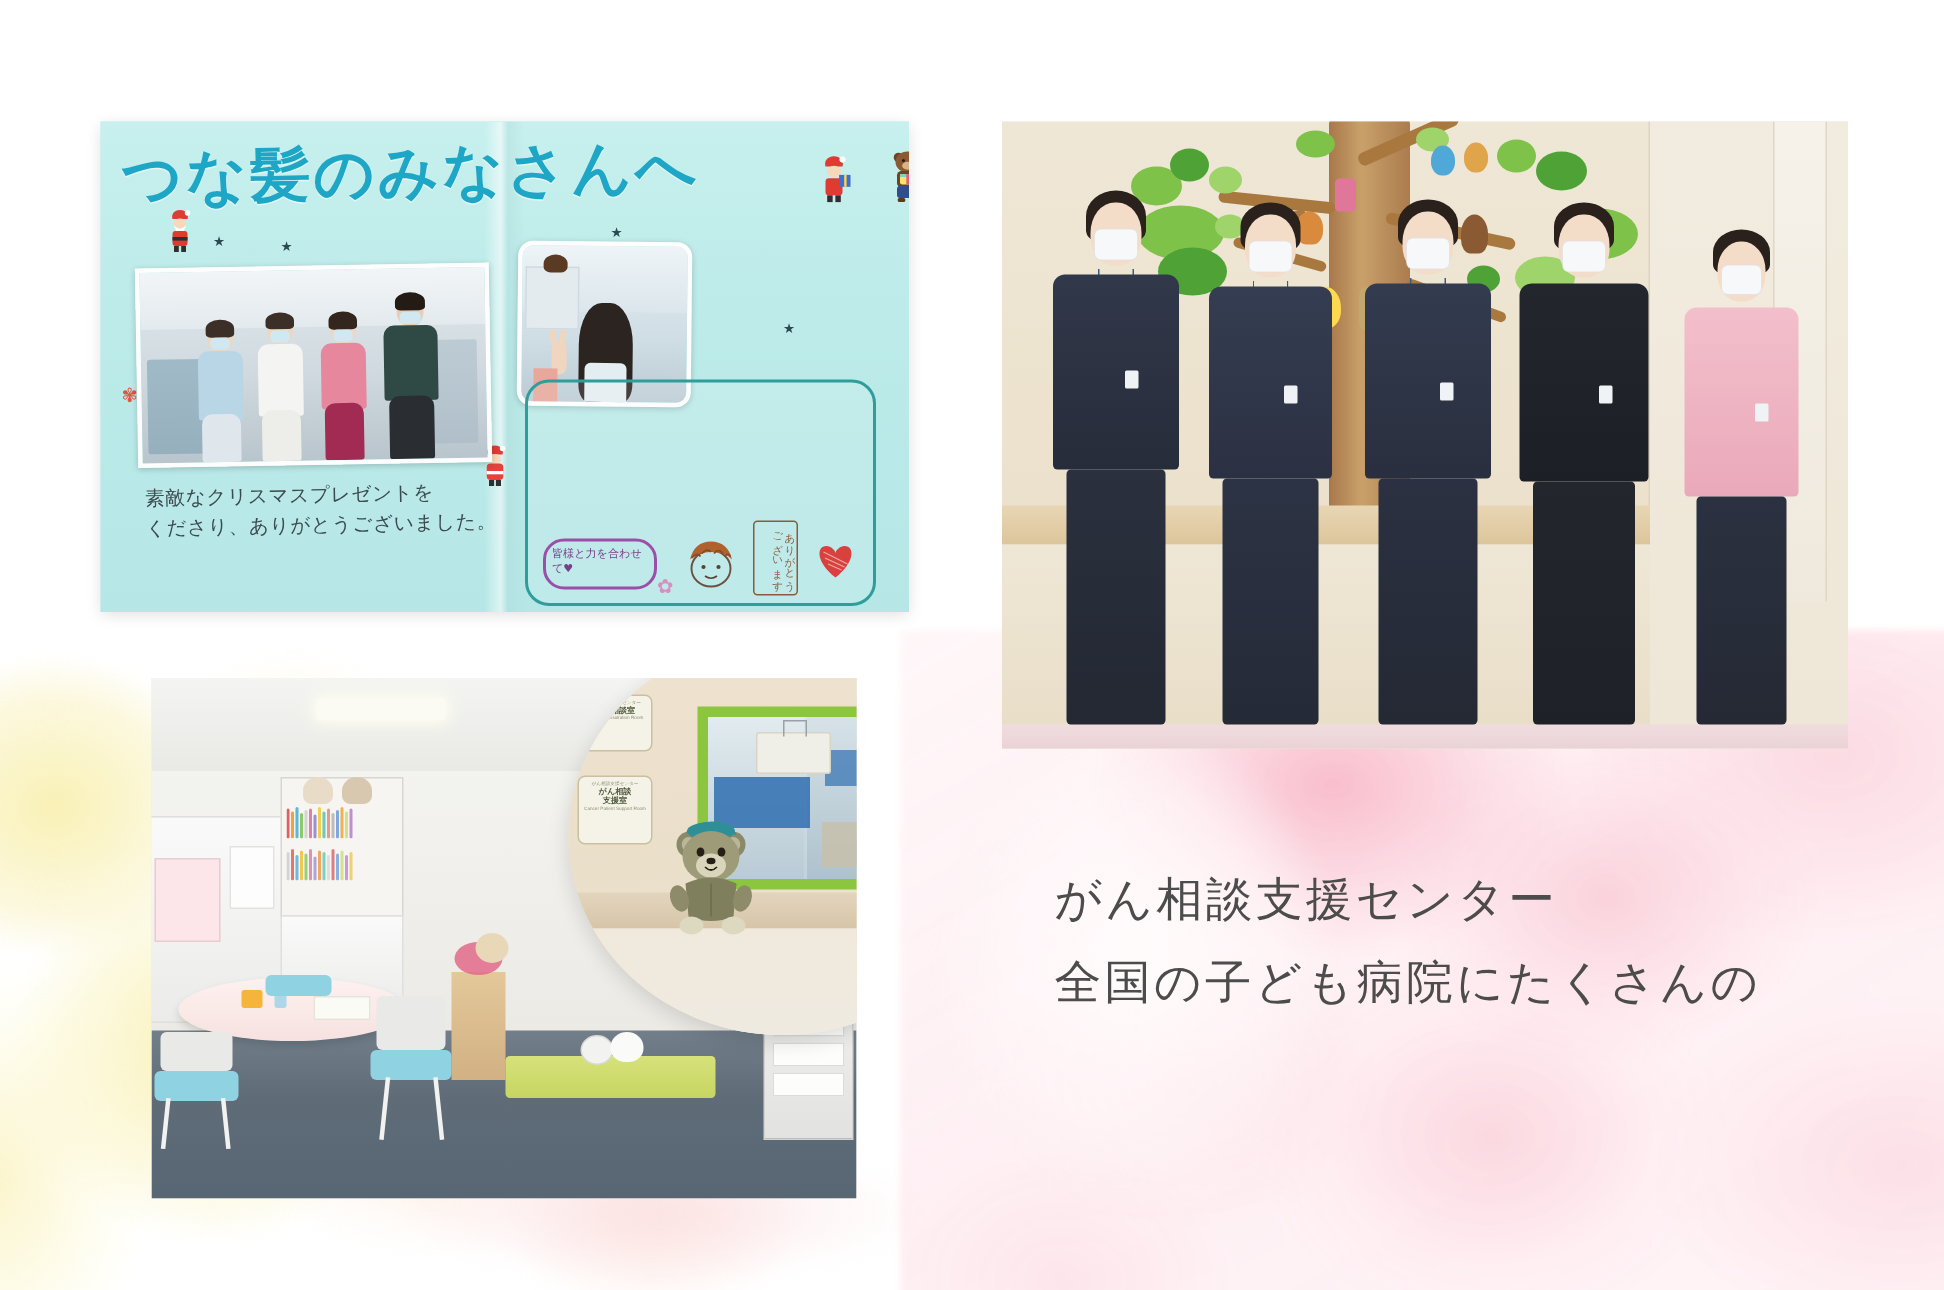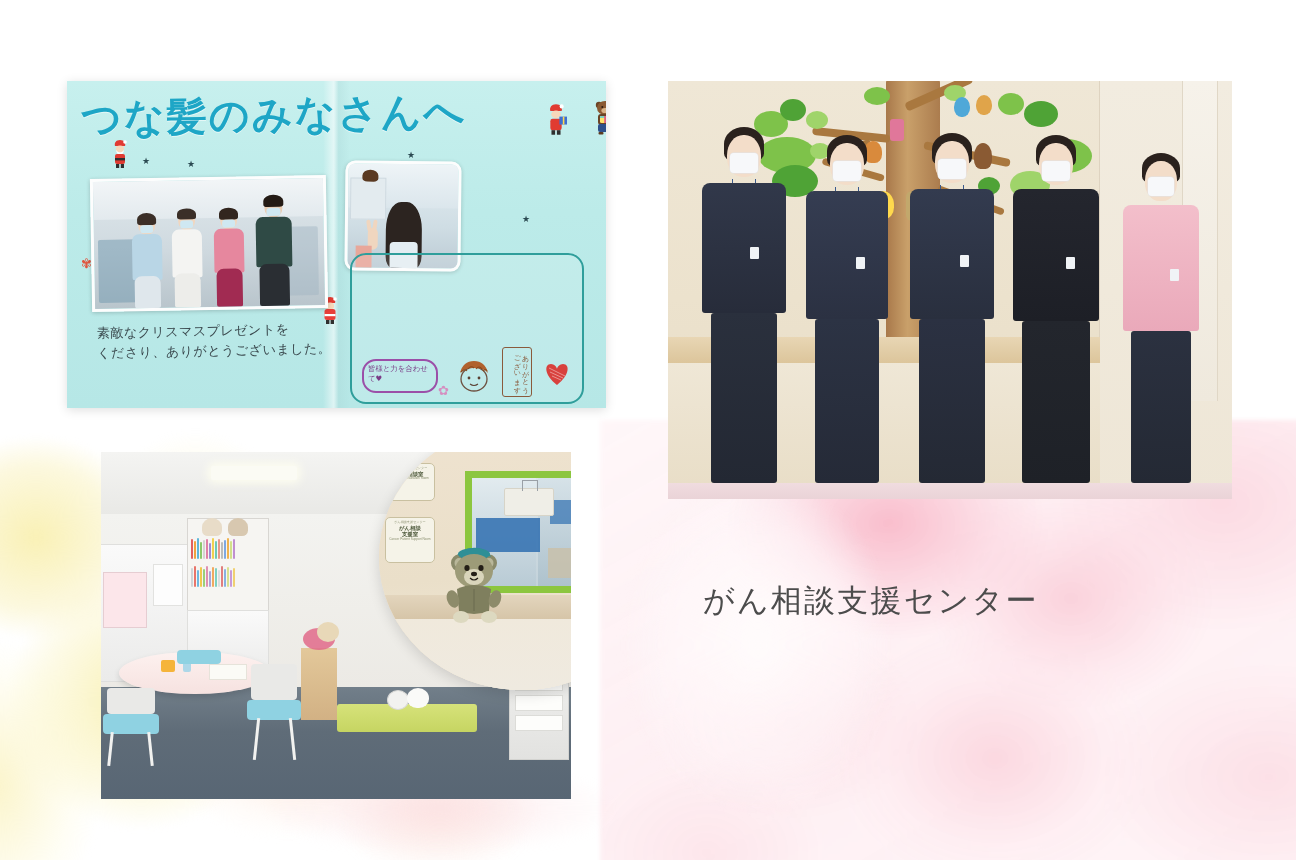--- a/index.html
+++ b/index.html
@@ -559,15 +559,16 @@
         <ellipse cx="8" cy="58" rx="6" ry="9" fill="#8d8b6a" transform="rotate(-18 8 58)"></ellipse>
         <ellipse cx="50" cy="58" rx="6" ry="9" fill="#8d8b6a" transform="rotate(18 50 58)"></ellipse>
         <ellipse cx="16" cy="76" rx="8" ry="6" fill="#ddd9c0"></ellipse>
         <ellipse cx="44" cy="76" rx="8" ry="6" fill="#ddd9c0"></ellipse>
       </svg>
     </div>
   </div>
 
   <div id="headline">
     <span class="ln">がん相談支援センター</span>
+    <span class="ln">全国の子ども病院にたくさんの</span>
   </div>
 
 </div>
 
 </body></html>

